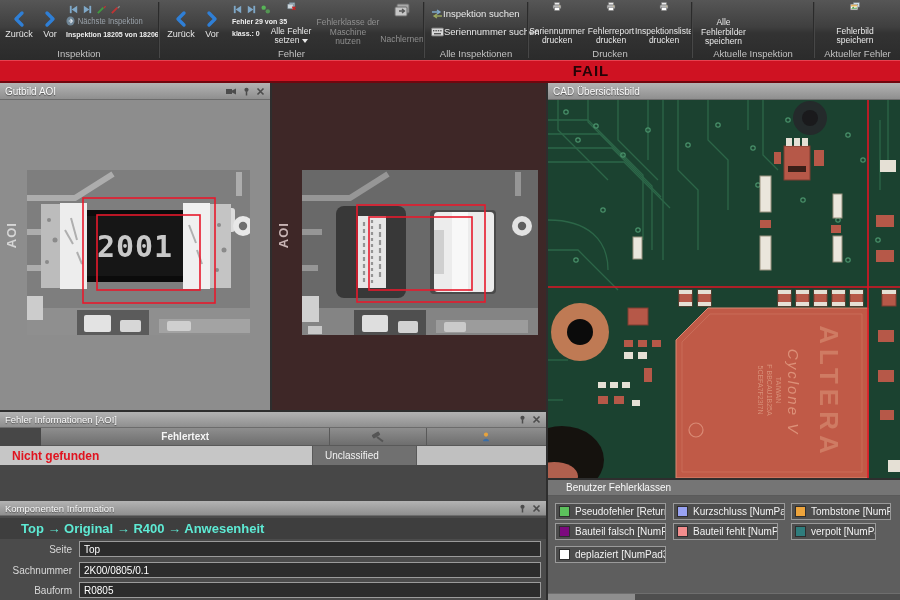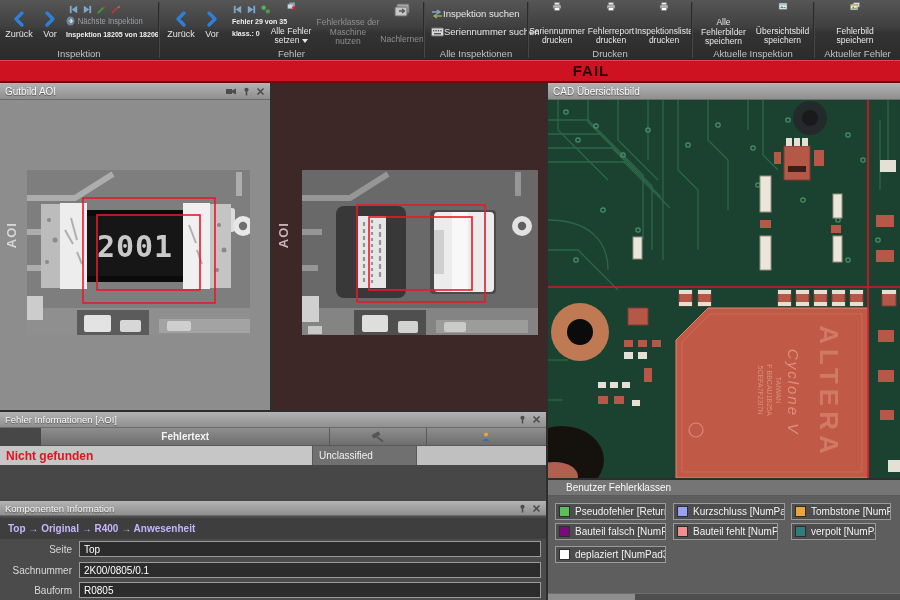--- a/index.html
+++ b/index.html
@@ -42,25 +42,25 @@
   .pcontent{position:absolute;left:0;top:17px;right:0;bottom:0;}
   .side-label{position:absolute;left:4px;top:122px;writing-mode:vertical-rl;
     transform:rotate(180deg);font-size:13px;font-weight:bold;letter-spacing:1px;}
   
   .tblhead{display:flex;height:18px;margin-left:41px;}
   .thcell{background:linear-gradient(#8e8e8e,#6e6e6e);border-right:1px solid #595959;
     border-bottom:1px solid #595959;display:flex;align-items:center;justify-content:center;
     font-size:10px;font-weight:bold;color:#f5f5f5;box-sizing:border-box;}
   .tdrow{display:flex;height:19px;}
   .tdcell{box-sizing:border-box;border-right:1px solid #595959;display:flex;align-items:center;
-    padding:0 6px;font-size:10px;}
+    padding:0 12px;font-size:10px;}
   
   .crumb{position:absolute;left:0;top:17px;width:100%;height:21px;background:#3e3e3e;
-    display:flex;align-items:center;padding-left:8px;box-sizing:border-box;
-    font-size:10px;font-weight:bold;color:#c4b5fd;}
+    display:flex;align-items:center;padding-left:21px;box-sizing:border-box;
+    font-size:13px;font-weight:bold;color:#5eead4;}
   .frow{position:absolute;left:0;height:16px;display:flex;align-items:center;width:100%;}
   .flabel{width:72px;text-align:right;font-size:10px;color:#d8d8d8;padding-right:5px;}
   .field-input{position:absolute;left:79px;right:5px;height:14px;background:#2c2c2c;
     border:1px solid #9b9b9b;color:#fff;font-size:10px;font-family:inherit;
     padding:0 4px;outline:none;}
   
   .fkhead{position:absolute;left:0;top:0;width:100%;height:16px;background:#757575;
     display:flex;align-items:center;padding-left:18px;box-sizing:border-box;
     font-size:10px;color:#fafafa;border-bottom:1px solid #5a5a5a;}
   .fkbtn{position:absolute;height:17px;background:#4d4d4d;border:1px solid #9a9a9a;
@@ -241,28 +241,20 @@
 
     <div class="tb-group" style="left:693px;width:120px">
       <div class="bigbtn" style="left:2px;width:57px">
         <svg width="20" height="16" viewBox="0 0 20 16">
             <rect x="7" y="1" width="11" height="8" fill="#cfe3f0" stroke="#777"></rect>
             <rect x="2" y="4" width="13" height="10" fill="#fff" stroke="#777"></rect>
             <path d="M3 12 l4 -4 3 3 2 -2 2 3 z" fill="#4f9b4f"></path>
             <rect x="3" y="5" width="11" height="3" fill="#e8b45c"></rect>
           </svg>
         <span>Alle Fehlerbilder speichern</span>
-      </div>
-      <div class="bigbtn" style="left:61px;width:57px">
-        <svg width="20" height="16" viewBox="0 0 20 16">
-            <rect x="3" y="2" width="14" height="11" fill="#fff" stroke="#777"></rect>
-            <path d="M4 11 l4 -4 3 3 2 -2 3 3 z" fill="#4f9b4f"></path>
-            <rect x="4" y="3" width="12" height="3.5" fill="#9fc3e0"></rect>
-          </svg>
-        <span>Übersichtsbild speichern</span>
       </div>
       <div class="tb-label">Aktuelle Inspektion</div>
     </div>
     <div class="tb-sep" style="left:813px"></div>
 
     <div class="tb-group" style="left:815px;width:85px">
       <div class="bigbtn" style="left:12px;width:56px">
         <svg width="20" height="16" viewBox="0 0 20 16">
             <rect x="7" y="1" width="11" height="8" fill="#cfe3f0" stroke="#777"></rect>
             <rect x="2" y="4" width="13" height="10" fill="#fff" stroke="#777"></rect>

